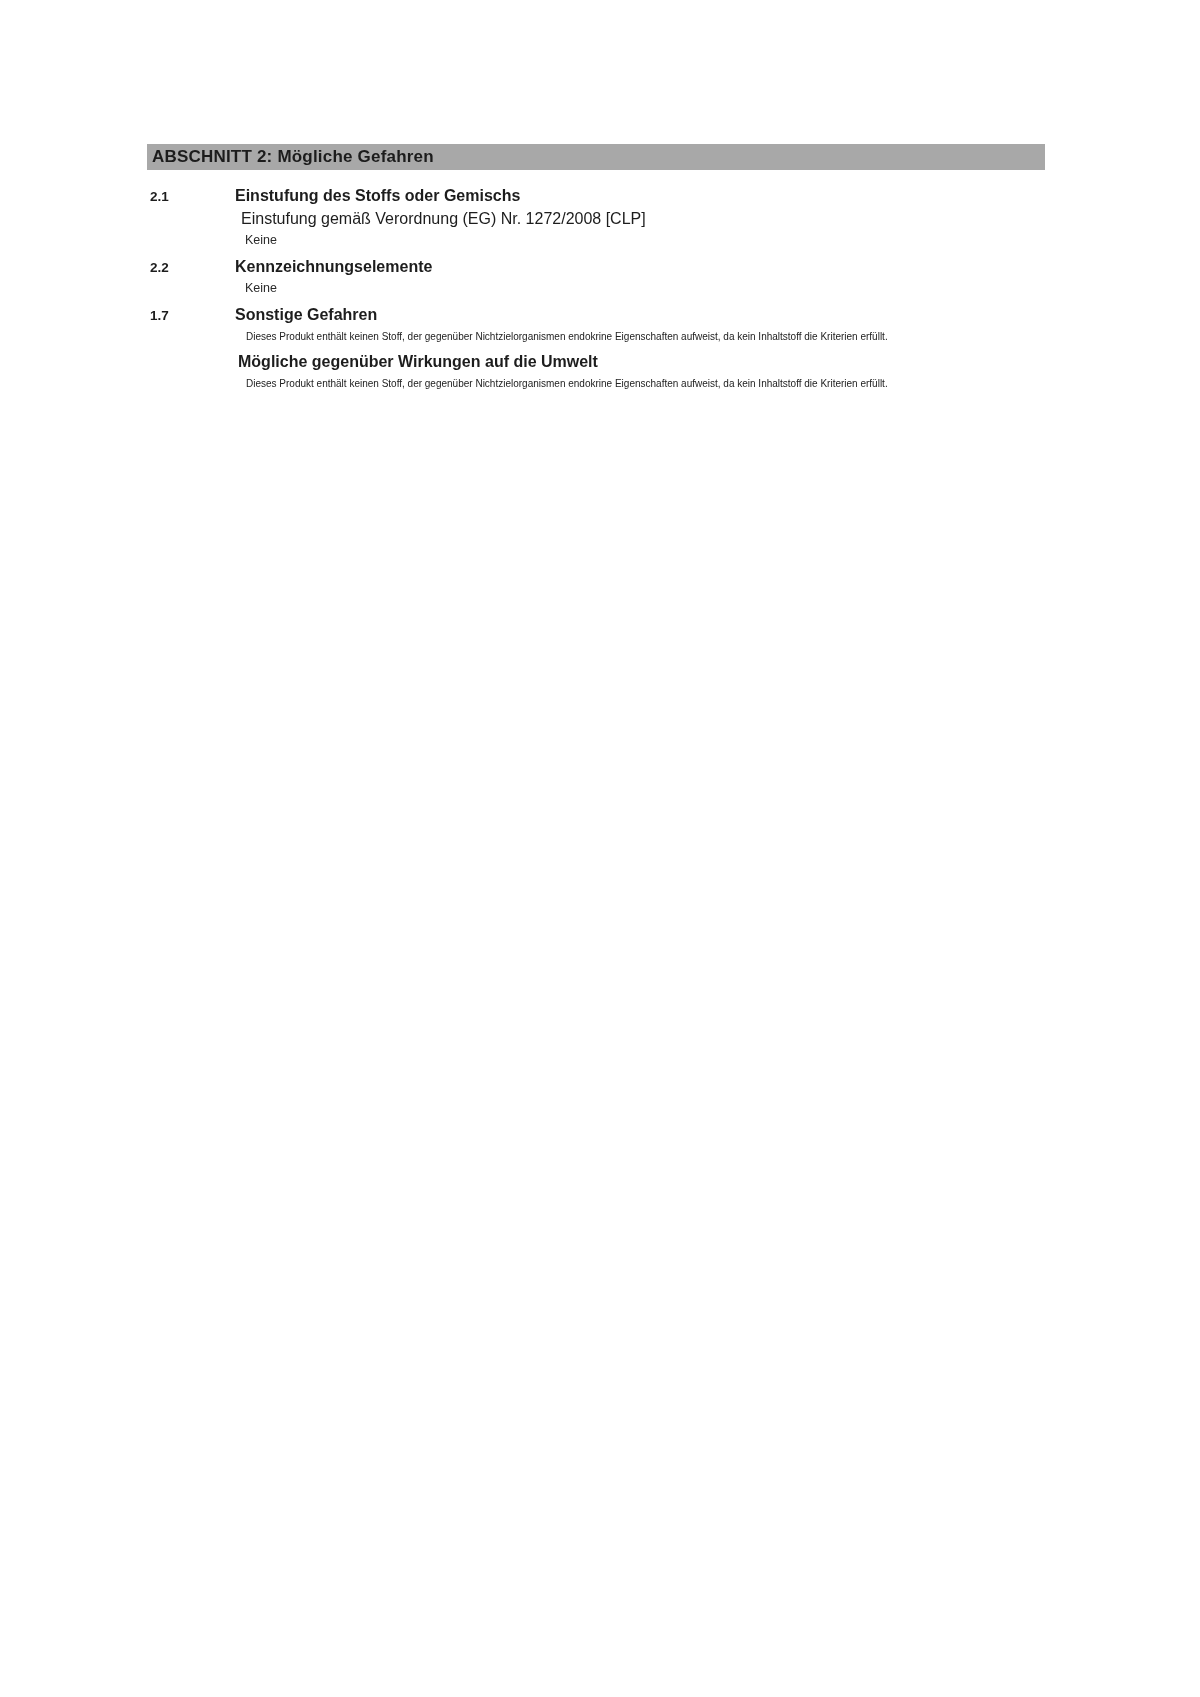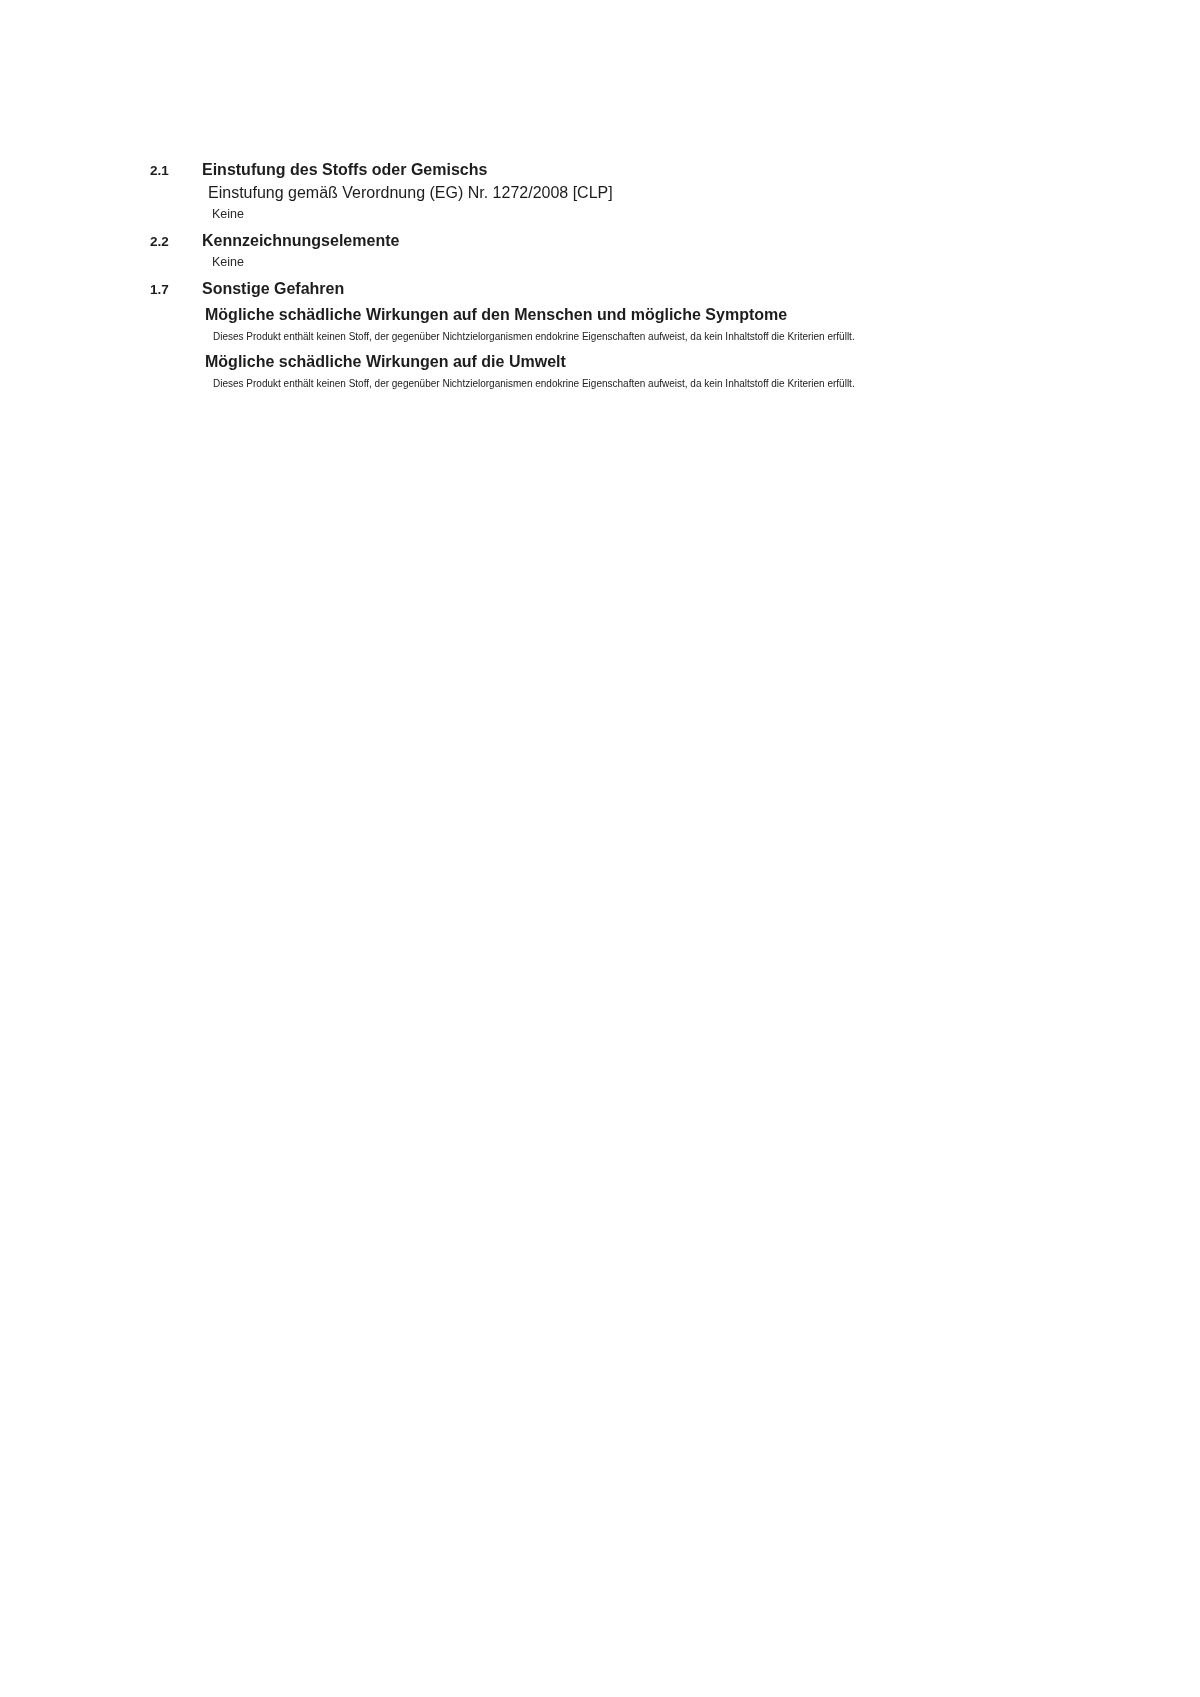--- a/index.html
+++ b/index.html
@@ -32,20 +32,21 @@
     letter-spacing: 0.2px;
   }
   .sections {
     margin-top: 16px;
     padding-left: 3px;
   }
   .section {
     display: flex;
     align-items: flex-start;
     margin-bottom: 9px;
+    gap: 33px;
   }
   .sec-num {
     flex: none;
     width: 52px;
     font-size: 13.5px;
     font-weight: bold;
     padding-top: 3px;
     color: #1d1d1d;
   }
   .sec-body {
@@ -100,20 +101,21 @@
     margin: 7px 0 0 6px;
     max-width: 800px;
   }
 </style>
 </head>
 <body>
 
 <div class="page">
   <div class="content">
 
+    <div class="section-bar" style="background-color: rgb(168, 168, 168);">ABSCHNITT 2: Mögliche Gefahren</div>
 
     <div class="sections">
 
       <div class="section">
         <div class="sec-num">2.1</div>
         <div class="sec-body">
           <div class="sec-title">Einstufung des Stoffs oder Gemischs</div>
           <div class="clp-heading">Einstufung gemäß Verordnung (EG) Nr. 1272/2008 [CLP]</div>
           <div class="keine">Keine</div>
         </div>
@@ -125,24 +127,23 @@
           <div class="sec-title">Kennzeichnungselemente</div>
           <div class="keine">Keine</div>
         </div>
       </div>
 
       <div class="section">
         <div class="sec-num">1.7</div>
         <div class="sec-body">
           <div class="sec-title">Sonstige Gefahren</div>
 
-          <div class="sub2-heading">Mögliche schädliche Wirkungen auf den Menschen und mögliche Symptome</div>
           <div class="sub2-body">Dieses Produkt enthält keinen Stoff, der gegenüber Nichtzielorganismen endokrine Eigenschaften aufweist, da kein Inhaltstoff die Kriterien erfüllt.</div>
 
-          <div class="sub2-heading">Mögliche schädliche Wirkungen auf die Umwelt</div>
+          <div class="sub2-heading">Mögliche gegenüber Wirkungen auf die Umwelt</div>
           <div class="sub2-body">Dieses Produkt enthält keinen Stoff, der gegenüber Nichtzielorganismen endokrine Eigenschaften aufweist, da kein Inhaltstoff die Kriterien erfüllt.</div>
 
         </div>
       </div>
 
     </div>
   </div>
 </div>
 
 </body></html>

